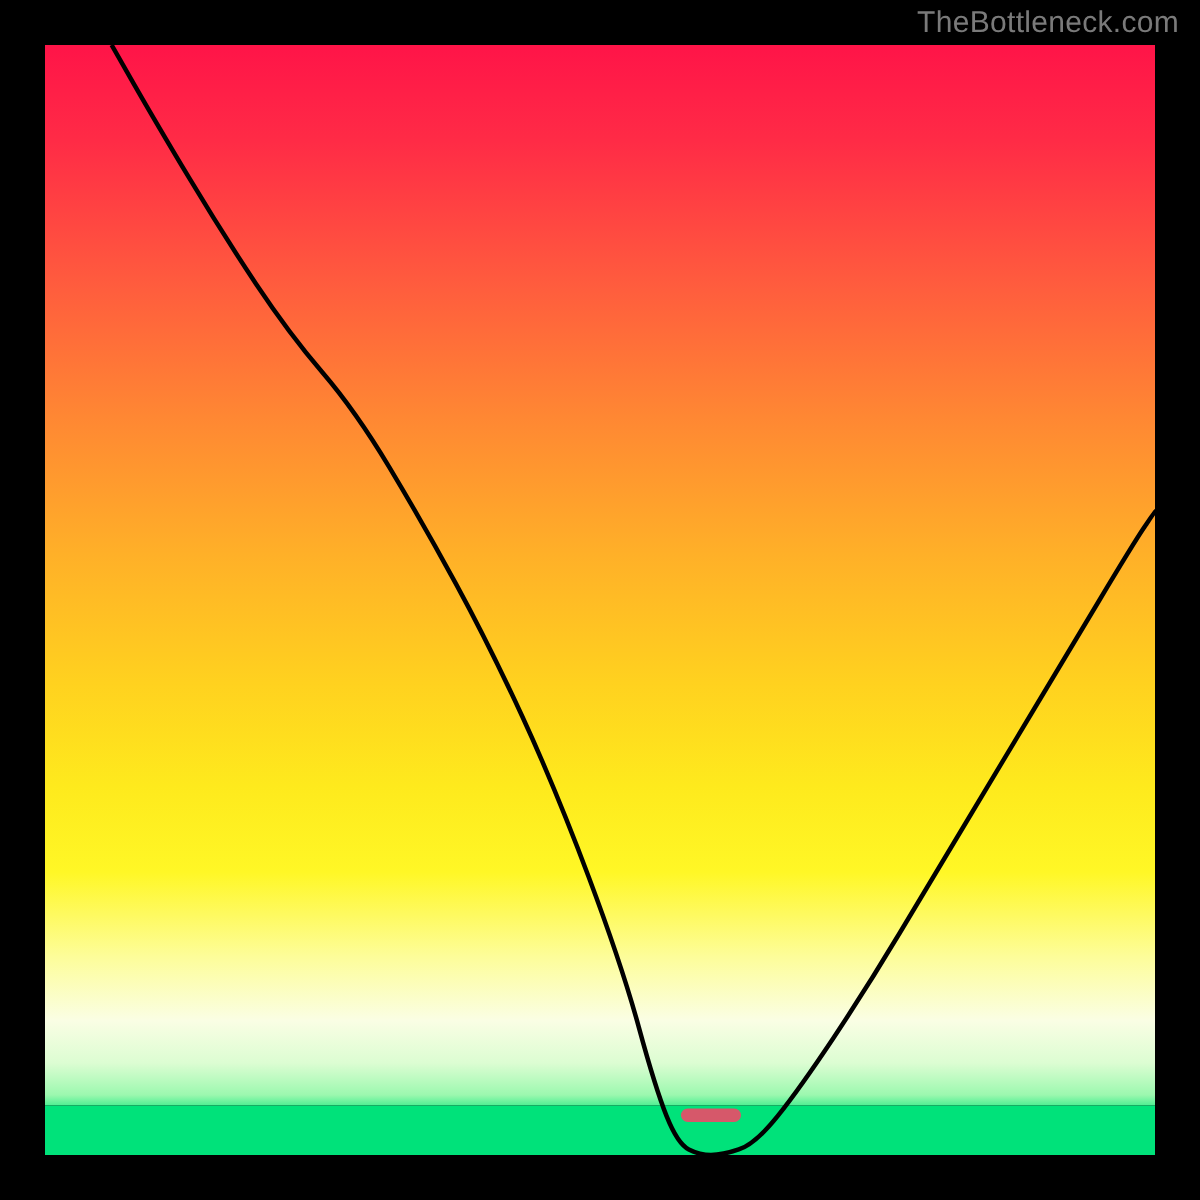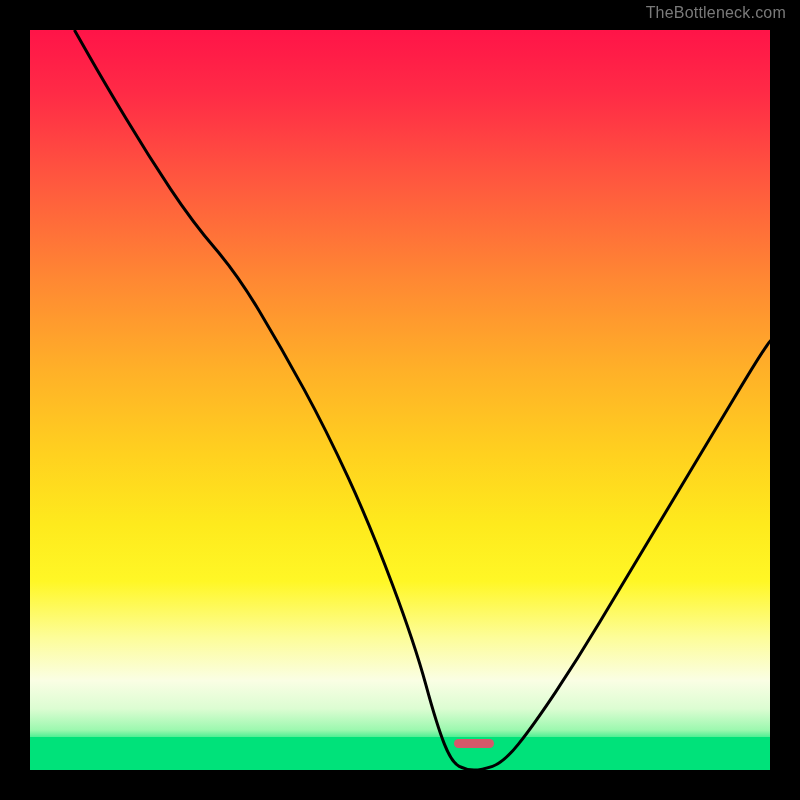--- a/index.html
+++ b/index.html
@@ -15,21 +15,21 @@
     position: relative;
     width: 800px;
     height: 800px;
     background: #000;
   }
   .watermark {
     position: absolute;
     top: 4px;
     right: 14px;
     color: #7a7a7a;
-    font-size: 16px;
+    font-size: 20px;
     font-weight: 500;
     letter-spacing: 0.2px;
     z-index: 10;
   }
   .plot-area {
     position: absolute;
     left: 30px;
     top: 30px;
     width: 740px;
     height: 740px;

